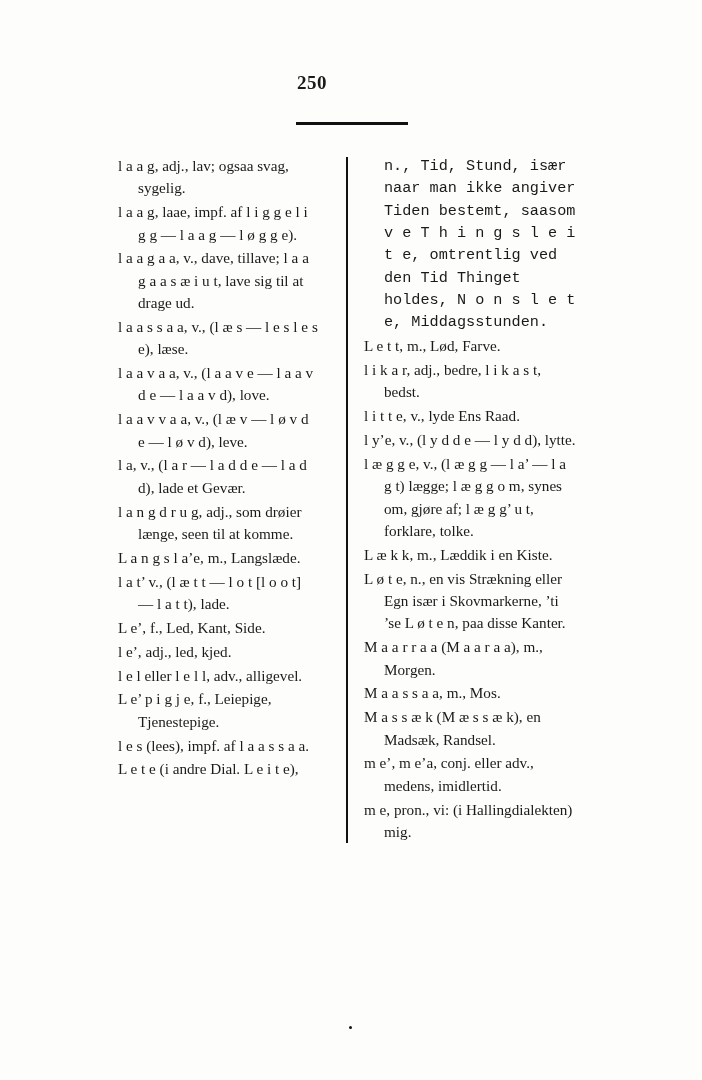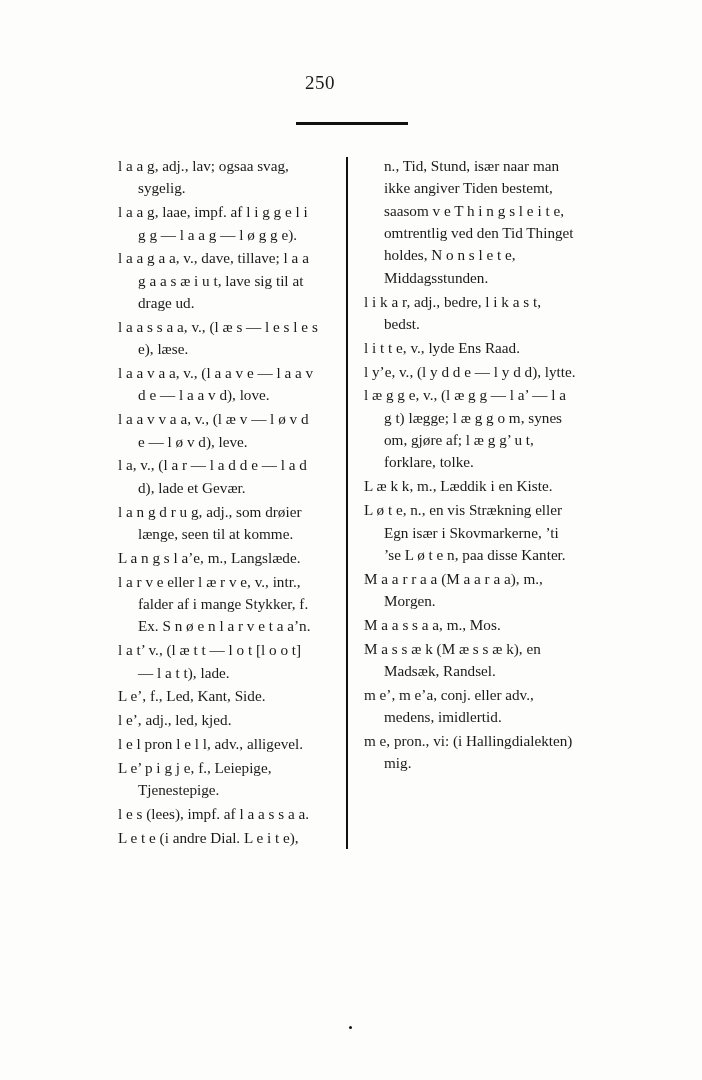--- a/index.html
+++ b/index.html
@@ -19,25 +19,26 @@
     position: absolute;
     left: 0;
     top: 0;
     width: 702px;
     height: 1080px;
     background: #fdfdfb;
   }
   .page-number {
     position: absolute;
     top: 72px;
-    left: 12px;
+    left: 4px;
     width: 616px;
     text-align: center;
     font-size: 19px;
     letter-spacing: 0.5px;
+    font-weight: bold;
   }
   .header-rule {
     position: absolute;
     top: 122px;
     left: 296px;
     width: 112px;
     height: 3px;
     background: #111;
   }
   .columns {
@@ -72,20 +73,21 @@
     line-height: 1.47;
     margin: 0 0 1.5px 0;
     padding-left: 20px;
     text-indent: -20px;
     text-align: left;
     hyphens: none;
   }
   .entry.cont {
     padding-left: 20px;
     text-indent: 0;
+    font-family: Liberation Mono, monospace;
   }
   .bottom-dot {
     position: absolute;
     left: 349px;
     top: 1026px;
     width: 3px;
     height: 3px;
     background: #111;
     border-radius: 50%;
   }
@@ -104,34 +106,34 @@
     <div class="col col-left">
       <p class="entry">l a a g, adj., lav; ogsaa svag, sygelig.</p>
       <p class="entry">l a a g, laae, impf. af l i g g e  l i g g — l a a g — l ø g g e).</p>
       <p class="entry">l a a g a a, v., dave, tillave; l a a g a a  s æ i u t, lave sig til at drage ud.</p>
       <p class="entry">l a a s s a a, v., (l æ s — l e s  l e s e), læse.</p>
       <p class="entry">l a a v a a, v., (l a a v e — l a a v d e — l a a v d), love.</p>
       <p class="entry">l a a v v a a, v., (l æ v — l ø v d e — l ø v d), leve.</p>
       <p class="entry">l a, v., (l a r — l a d d e — l a d d), lade et Gevær.</p>
       <p class="entry">l a n g d r u g, adj., som drøier længe, seen til at komme.</p>
       <p class="entry">L a n g s l a’e, m., Langslæde.</p>
-      <p class="entry">l a r v e eller l æ r v e, v., intr., falder af i mange Stykker, f. Ex. S n ø e n  l a r v e  t a a’n.</p>
       <p class="entry">l a t’ v., (l æ t t — l o t [l o o t] — l a t t), lade.</p>
       <p class="entry">L e’, f., Led, Kant, Side.</p>
       <p class="entry">l e’, adj., led, kjed.</p>
-      <p class="entry">l e l pron l e l l, adv., alligevel.</p>
+      <p class="entry">l e l eller l e l l, adv., alligevel.</p>
       <p class="entry">L e’ p i g j e, f., Leiepige, Tjenestepige.</p>
       <p class="entry">l e s (lees), impf. af l a a s s a a.</p>
       <p class="entry">L e t e (i andre Dial. L e i t e),</p>
     </div>
 
     <div class="col-divider"></div>
 
     <div class="col col-right">
       <p class="entry cont">n., Tid, Stund, især naar man ikke angiver Tiden bestemt, saasom v e T h i n g s l e i t e, omtrentlig ved den Tid Thinget holdes, N o n s l e t e, Middagsstunden.</p>
+      <p class="entry">L e t t, m., Lød, Farve.</p>
       <p class="entry">l i k a r, adj., bedre, l i k a s t, bedst.</p>
       <p class="entry">l i t t e, v., lyde Ens Raad.</p>
       <p class="entry">l y’e, v., (l y d d e — l y d d), lytte.</p>
       <p class="entry">l æ g g e, v., (l æ g g — l a’ — l a g t) lægge; l æ g g  o m, synes om, gjøre af; l æ g g’ u t, forklare, tolke.</p>
       <p class="entry">L æ k k, m., Læddik i en Kiste.</p>
       <p class="entry">L ø t e, n., en vis Strækning eller Egn især i Skovmarkerne, ’ti ’se L ø t e n, paa disse Kanter.</p>
       <p class="entry">M a a r r a a (M a a r a a), m., Morgen.</p>
       <p class="entry">M a a s s a a, m., Mos.</p>
       <p class="entry">M a s s æ k (M æ s s æ k), en Madsæk, Randsel.</p>
       <p class="entry">m e’, m e’a, conj. eller adv., medens, imidlertid.</p>

